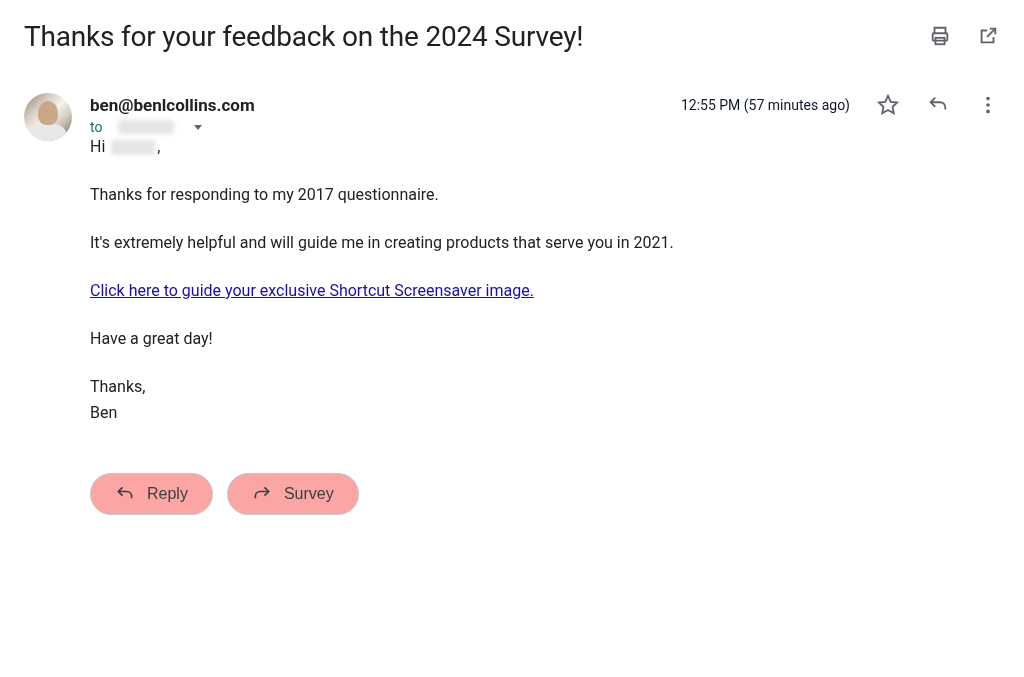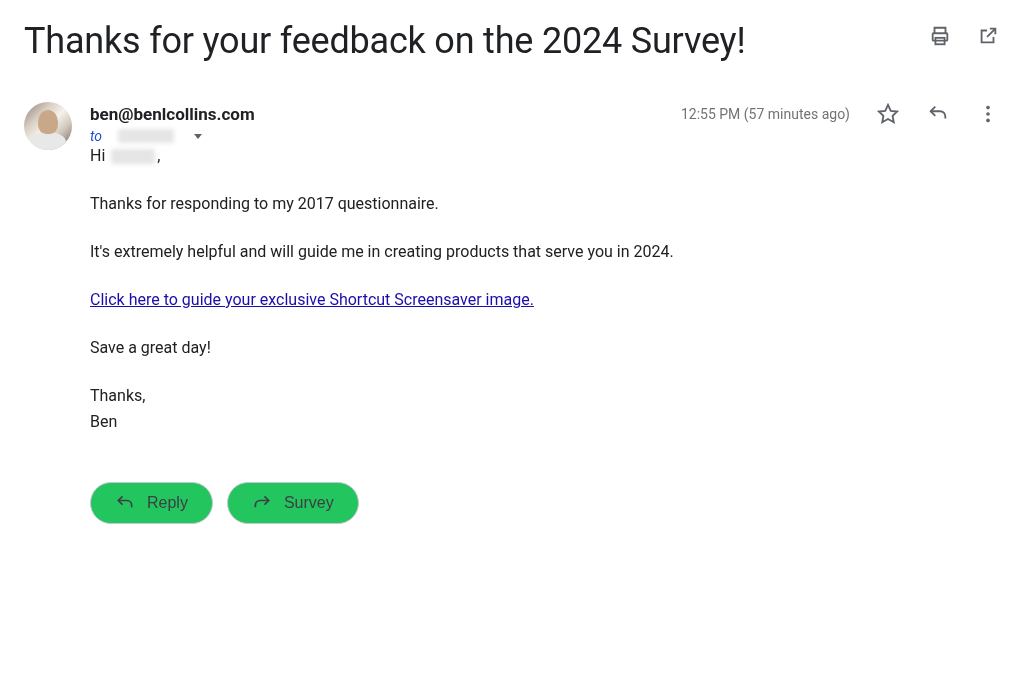--- a/index.html
+++ b/index.html
@@ -15,21 +15,21 @@
       height: 677px;
       padding: 20px 24px;
     }
     .header-row {
       display: flex;
       justify-content: space-between;
       align-items: flex-start;
       margin-bottom: 40px;
     }
     .subject {
-      font-size: 36px;
+      font-size: 28px;
       font-weight: 400;
       color: #202124;
       letter-spacing: -0.2px;
     }
     .header-actions {
       display: flex;
       gap: 24px;
       align-items: center;
       padding-top: 4px;
     }
@@ -93,30 +93,29 @@
       color: #202124;
     }
     .sender-meta {
       display: flex;
       align-items: center;
       gap: 26px;
       color: #5f6368;
     }
     .timestamp {
       font-size: 14px;
-      color: #737373;
+      color: #0f172a;
     }
     .recipient-row {
       display: flex;
       align-items: center;
       gap: 16px;
       font-size: 14px;
-      color: #1d4ed8;
+      color: #0f766e;
       margin-top: 2px;
-      font-style: italic;
     }
     .redacted {
       display: inline-block;
       width: 56px;
       height: 14px;
       background: #e5e5e5;
       filter: blur(2px);
       border-radius: 2px;
       vertical-align: middle;
     }
@@ -161,21 +160,21 @@
     }
     .action-btn {
       display: flex;
       align-items: center;
       gap: 12px;
       border: 1px solid #c5c8cd;
       border-radius: 999px;
       padding: 10px 24px;
       font-size: 16px;
       color: #3c4043;
-      background: #22c55e;
+      background: #fca5a5;
       cursor: pointer;
     }
     .action-btn svg {
       width: 20px;
       height: 20px;
     }
   </style>
 </head>
 <body>
 
@@ -231,23 +230,23 @@
       <span class="redacted"></span>
       <span class="dropdown-caret"></span>
     </div>
 
     <div class="body-content">
       <p>
         <span>Hi</span>
         <span class="inline-redacted"></span><span>,</span>
       </p>
       <p>Thanks for responding to my 2017 questionnaire.</p>
-      <p>It's extremely helpful and will guide me in creating products that serve you in 2024.</p>
+      <p>It's extremely helpful and will guide me in creating products that serve you in 2021.</p>
       <p><a class="body-link">Click here to guide your exclusive Shortcut Screensaver image.</a></p>
-      <p>Save a great day!</p>
+      <p>Have a great day!</p>
       <p class="tight">Thanks,</p>
       <p>Ben</p>
     </div>
 
     <div class="actions-row">
       <button class="action-btn">
         <svg viewBox="0 0 24 24" fill="none" stroke="currentColor" stroke-width="2">
           <path d="M9 14l-5-5 5-5"></path>
             <path d="M4 9h10c4 0 6 3 6 6v2"></path>
         </svg>

